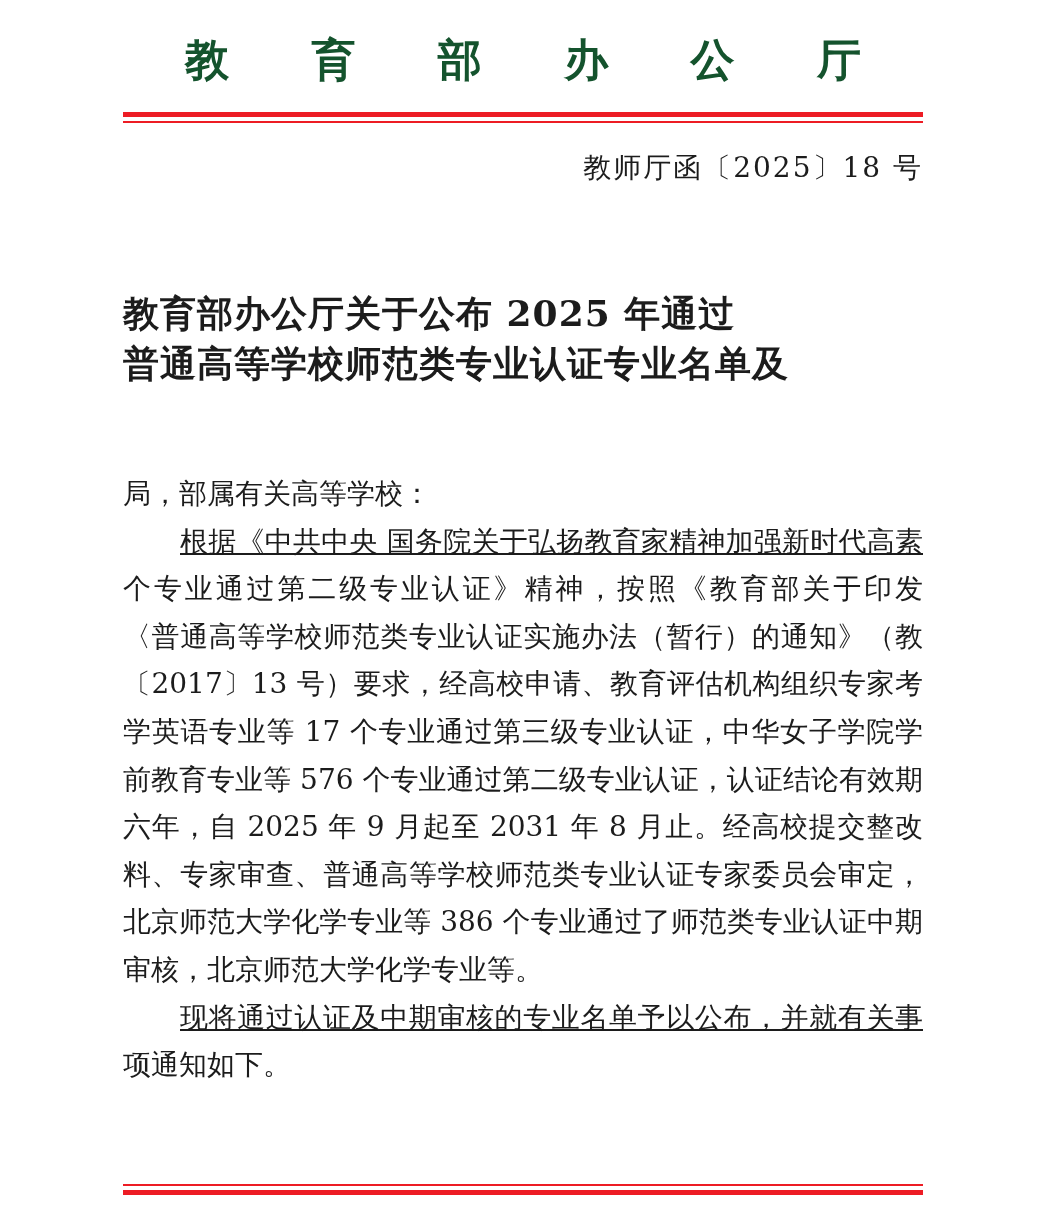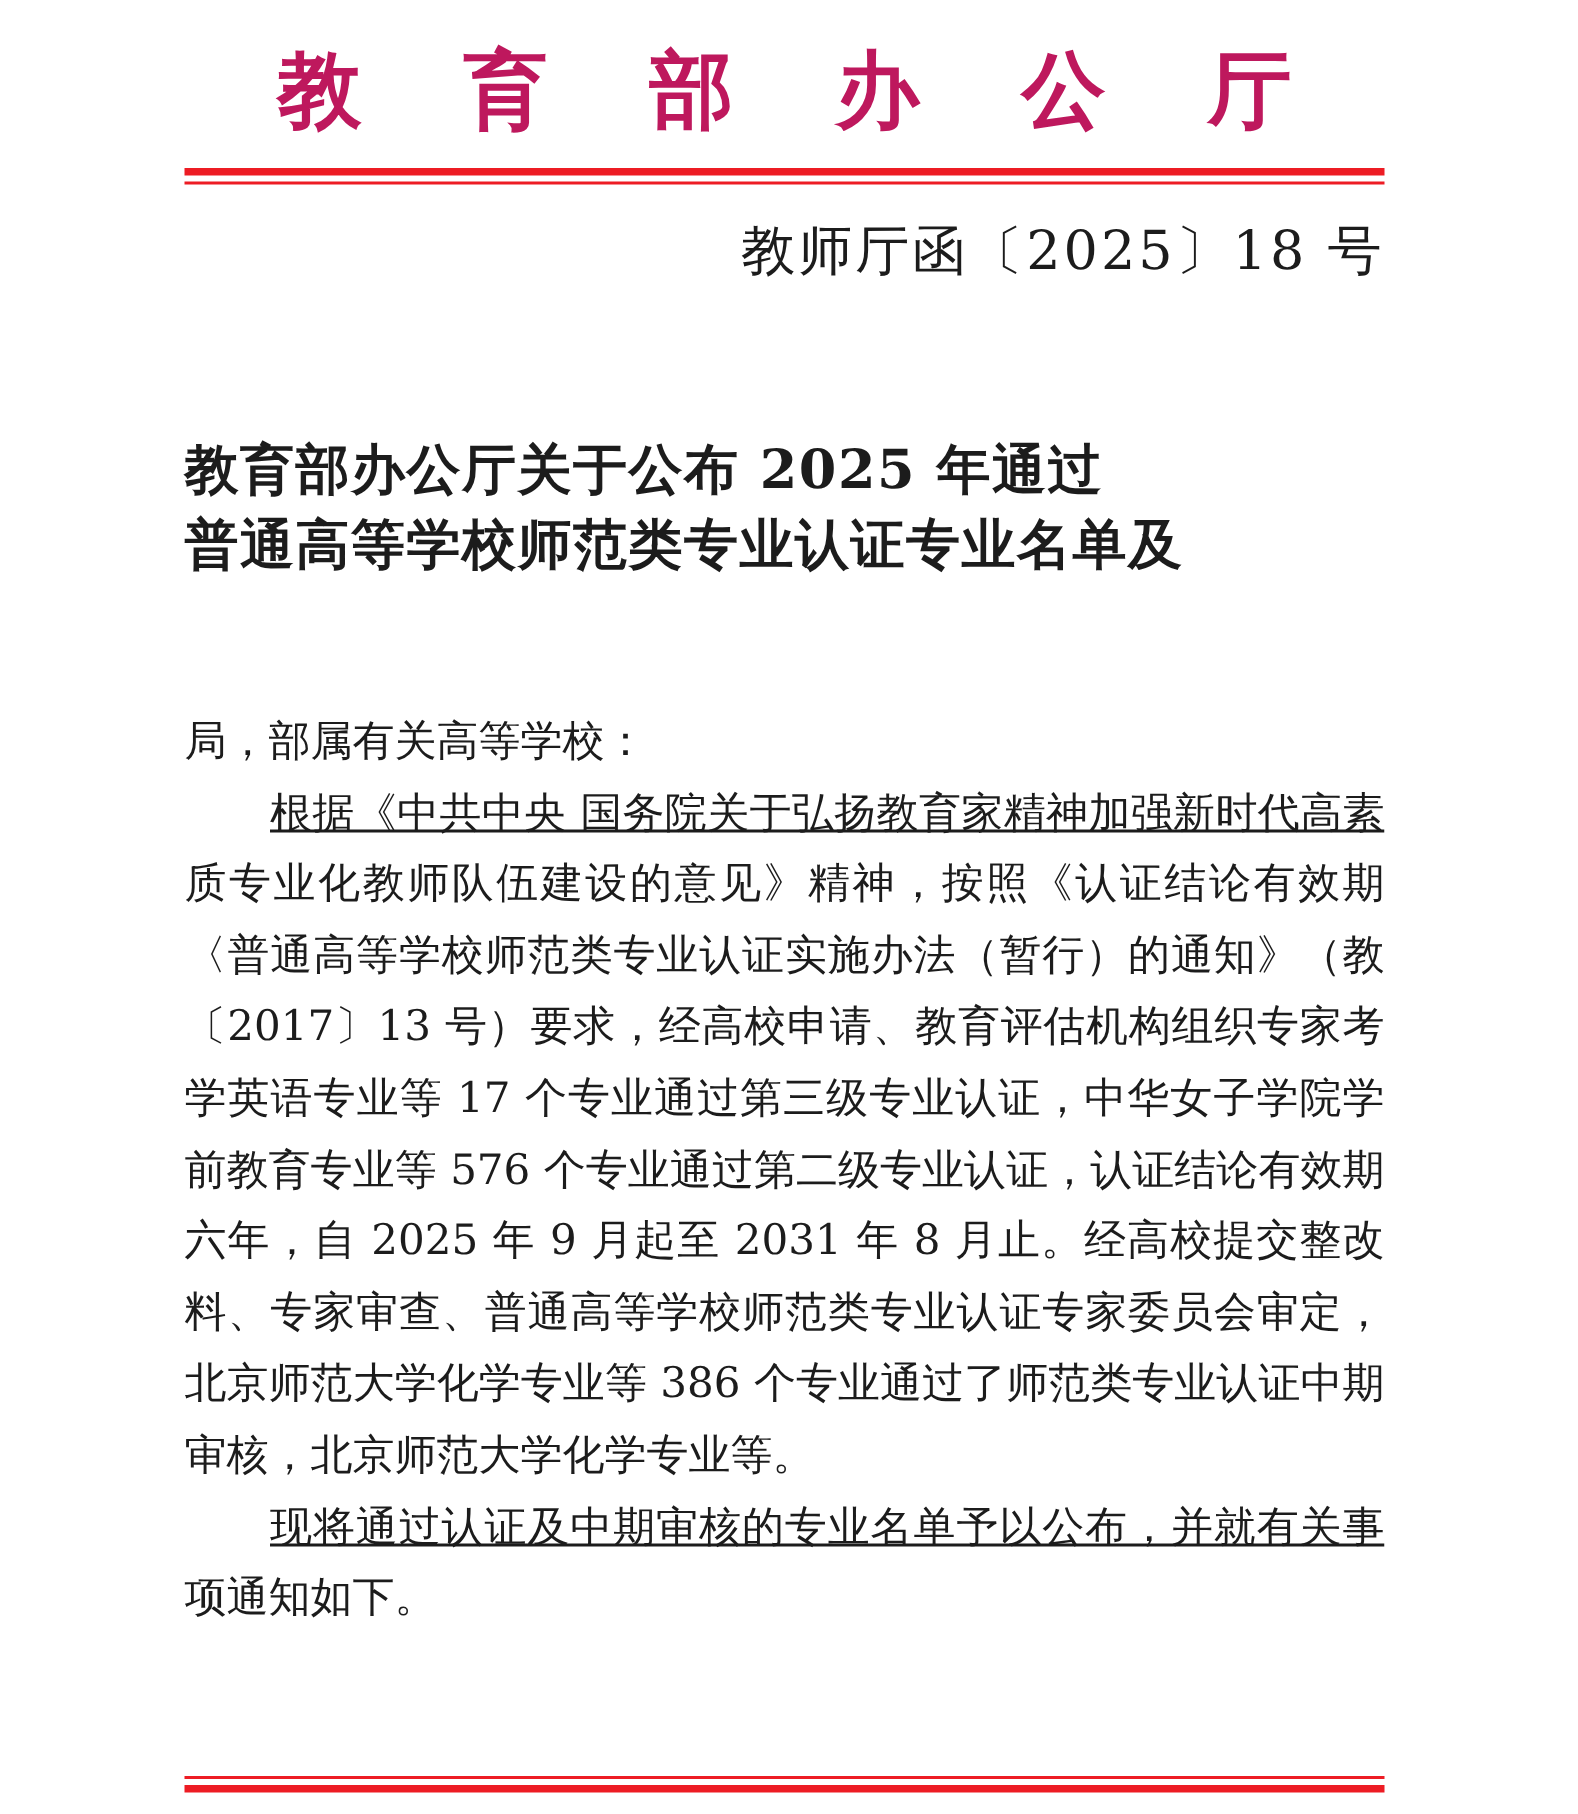--- a/index.html
+++ b/index.html
@@ -19,40 +19,40 @@
   .content {
     position: absolute;
     left: 123px;
     width: 800px;
   }
 
   
   .agency-title {
     top: 20px;
     height: 80px;
-    font-size: 56px;
+    font-size: 44px;
     line-height: 80px;
     font-weight: bold;
-    color: #be185d;
+    color: #14532d;
     padding: 0 62px;
     width: 676px; 
     text-align: justify;
     text-align-last: justify;
     text-justify: inter-character;
     white-space: nowrap;
   }
   .rule { left: 123px; width: 800px; position: absolute; }
   .rule-bar { background: #ed1c24; width: 100%; }
   .rule-thick { height: 5px; }
   .rule-thin  { height: 2px; }
   .rule-gap   { height: 4px; }
 
   .doc-number {
     top: 150px;
-    font-size: 36px;
+    font-size: 28px;
     line-height: 36px;
     text-align: right;
     letter-spacing: 2px;
   }
 
   
   .doc-title {
     top: 288px;
     font-size: 36px;
     line-height: 50px;
@@ -94,21 +94,21 @@
   <div class="content doc-number">教师厅函〔2025〕18 号</div>
 
   <div class="content doc-title">
     <div>教育部办公厅关于公布 2025 年通过</div>
     <div>普通高等学校师范类专业认证专业名单及</div>
   </div>
 
   <div class="content body-text">
     <div class="line no-fill">局，部属有关高等学校：</div>
     <div class="line fill indent">根据《中共中央 国务院关于弘扬教育家精神加强新时代高素</div>
-    <div class="line fill">质专业化教师队伍建设的意见》精神，按照《认证结论有效期</div>
+    <div class="line fill">个专业通过第二级专业认证》精神，按照《教育部关于印发</div>
     <div class="line fill">〈普通高等学校师范类专业认证实施办法（暂行）的通知》（教师</div>
     <div class="line fill">〔2017〕13 号）要求，经高校申请、教育评估机构组织专家考</div>
     <div class="line fill">学英语专业等 17 个专业通过第三级专业认证，中华女子学院学</div>
     <div class="line fill">前教育专业等 576 个专业通过第二级专业认证，认证结论有效期</div>
     <div class="line fill">六年，自 2025 年 9 月起至 2031 年 8 月止。经高校提交整改材</div>
     <div class="line fill">料、专家审查、普通高等学校师范类专业认证专家委员会审定，</div>
     <div class="line fill">北京师范大学化学专业等 386 个专业通过了师范类专业认证中期</div>
     <div class="line no-fill">审核，北京师范大学化学专业等。</div>
     <div class="line fill indent">现将通过认证及中期审核的专业名单予以公布，并就有关事</div>
     <div class="line no-fill">项通知如下。</div>

